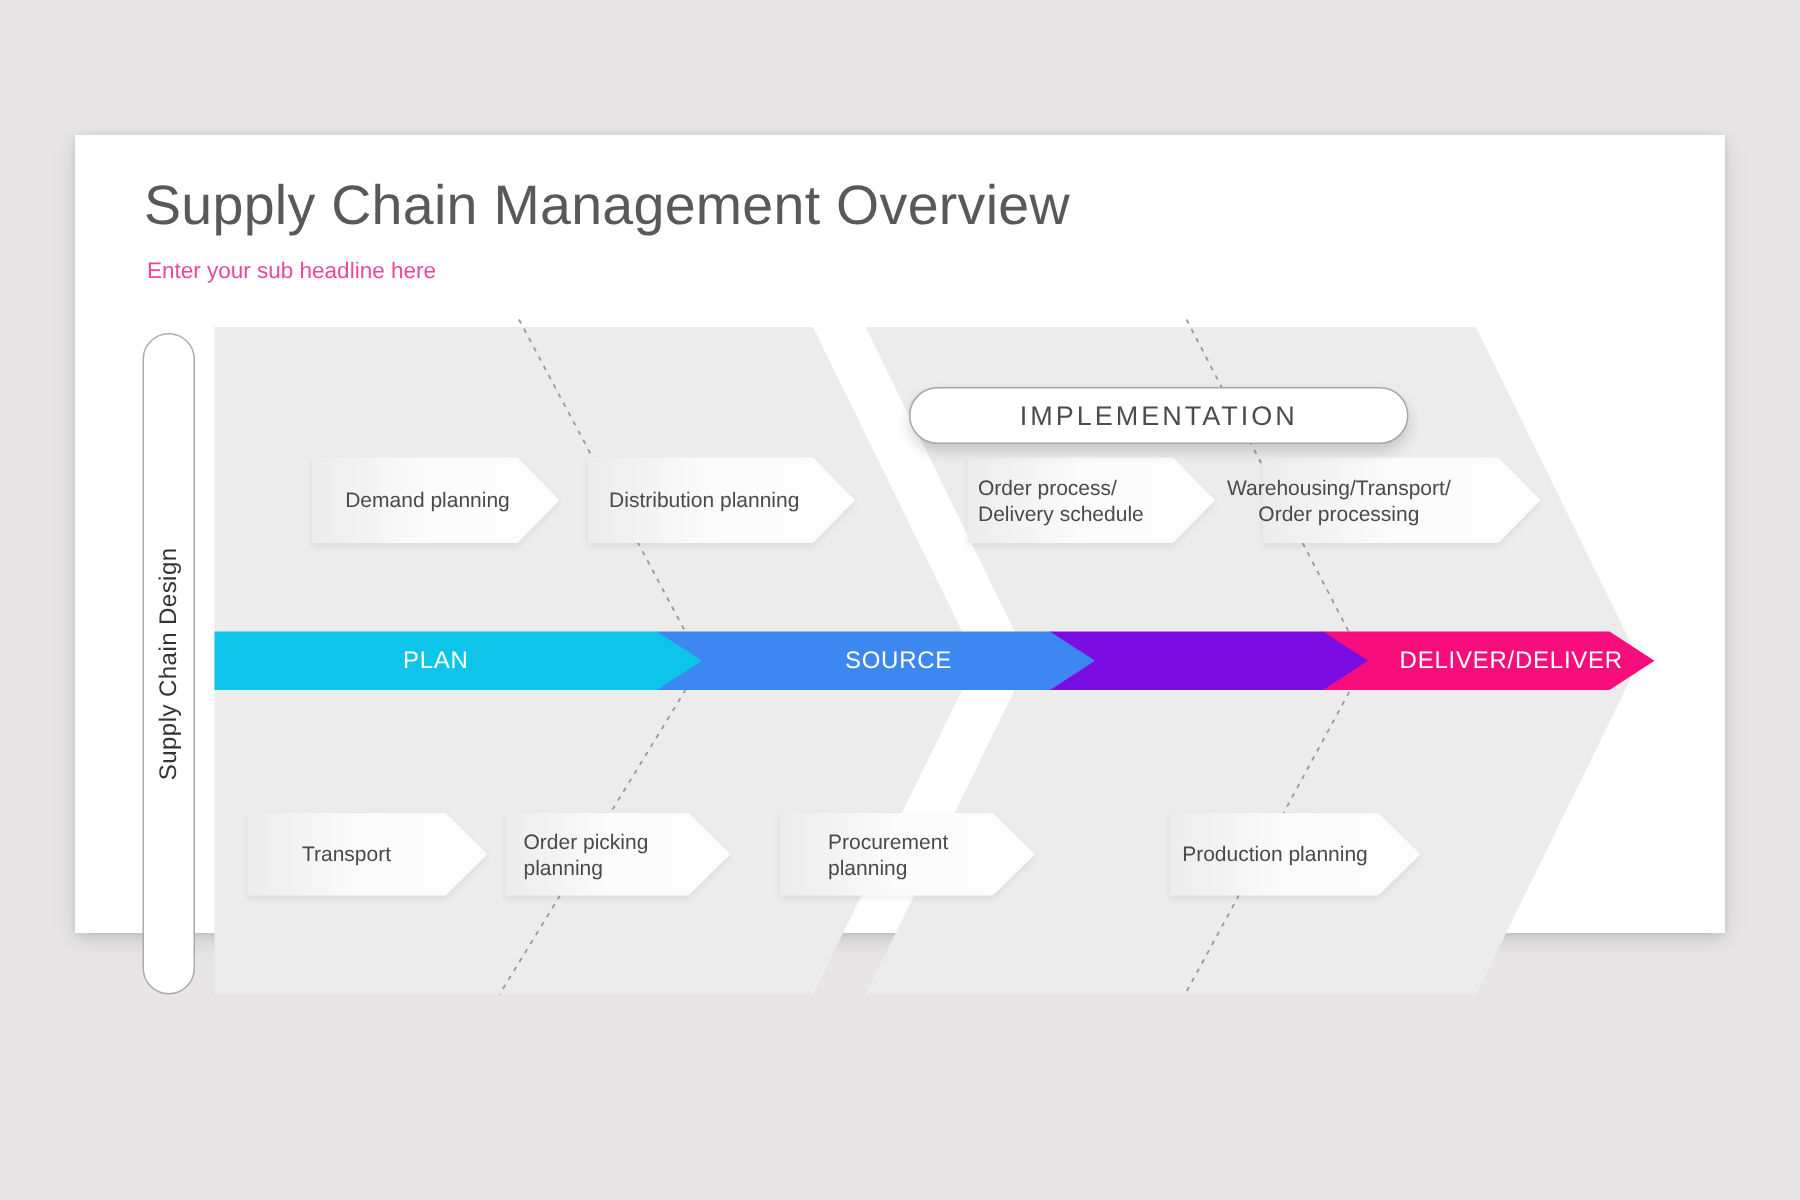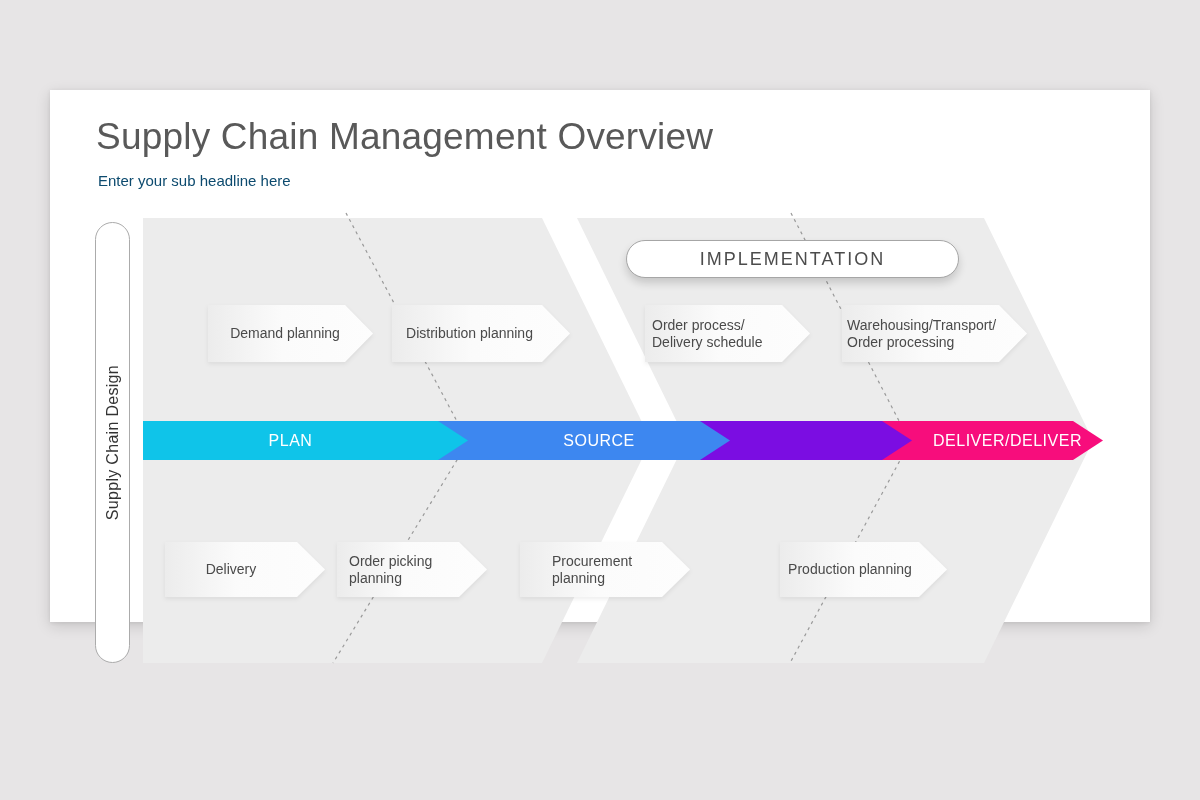--- a/index.html
+++ b/index.html
@@ -14,33 +14,33 @@
     position:absolute; left:50px; top:90px; width:1100px; height:532px;
     background:#ffffff;
     box-shadow:0 4px 14px rgba(0,0,0,0.14), 0 1px 4px rgba(0,0,0,0.08);
   }
   .title {
     position:absolute; left:46px; top:26px;
     font-size:37px; font-weight:400; color:#595959; letter-spacing:0.2px;
   }
   .subtitle {
     position:absolute; left:48px; top:82px;
-    font-size:15px; color:#0c4a6e;
+    font-size:15px; color:#ec4899;
   }
   .diagram-svg { position:absolute; left:0; top:0; width:1100px; height:620px; }
   .shape-arrow { filter:drop-shadow(0 2px 2px rgba(0,0,0,0.07)); }
   .pill {
     position:absolute; top:150px; width:333px; height:38px;
     background:#ffffff; border:1px solid #a6a6a6; border-radius:19px;
     box-shadow:0 5px 9px rgba(0,0,0,0.16);
     display:flex; align-items:center; justify-content:center;
     font-size:18px; color:#4c4c4c; letter-spacing:2px;
   }
   .pill-coordination { left:125px; }
-  .pill-implementation { left:576px; }
+  .pill-implementation { left:556px;margin-top:18px; }
   .side-pill {
     position:absolute; left:45px; top:132px; width:35px; height:441px;
     background:#ffffff; border:1px solid #ababab; border-radius:18px;
     display:flex; align-items:center; justify-content:center;
   }
   .side-pill span {
     writing-mode:vertical-rl; transform:rotate(180deg);
     font-size:16px; color:#333333; letter-spacing:0.3px; white-space:nowrap;
   }
   .bar-label {
@@ -105,23 +105,23 @@
   </div>
 
   <div class="bar-label" style="left:93px;  width:295px;">PLAN</div>
   <div class="bar-label" style="left:418px; width:262px;">SOURCE</div>
   <div class="bar-label" style="left:862px; width:191px;">DELIVER/DELIVER</div>
 
   <div class="arrow-label top-row center" style="left:155px; width:160px;">Demand planning</div>
   <div class="arrow-label top-row center" style="left:332px; width:175px;">Distribution planning</div>
   <div class="arrow-label top-row left" style="left:590px; width:150px;">Order process/
 Delivery schedule</div>
-  <div class="arrow-label top-row left" style="left:785px; width:175px;">Warehousing/Transport/
+  <div class="arrow-label top-row left" style="left:756px; width:175px;text-align:center;">Warehousing/Transport/
 Order processing</div>
 
-  <div class="arrow-label bottom-row center" style="left:115px; width:132px;">Delivery</div>
+  <div class="arrow-label bottom-row center" style="left:115px; width:132px;">Transport</div>
   <div class="arrow-label bottom-row left" style="left:287px; width:130px;">Order picking
 planning</div>
   <div class="arrow-label bottom-row left" style="left:490px; width:140px;">Procurement
 planning</div>
   <div class="arrow-label bottom-row center" style="left:725px; width:150px;">Production planning</div>
 
 </div>
 
 </body></html>

